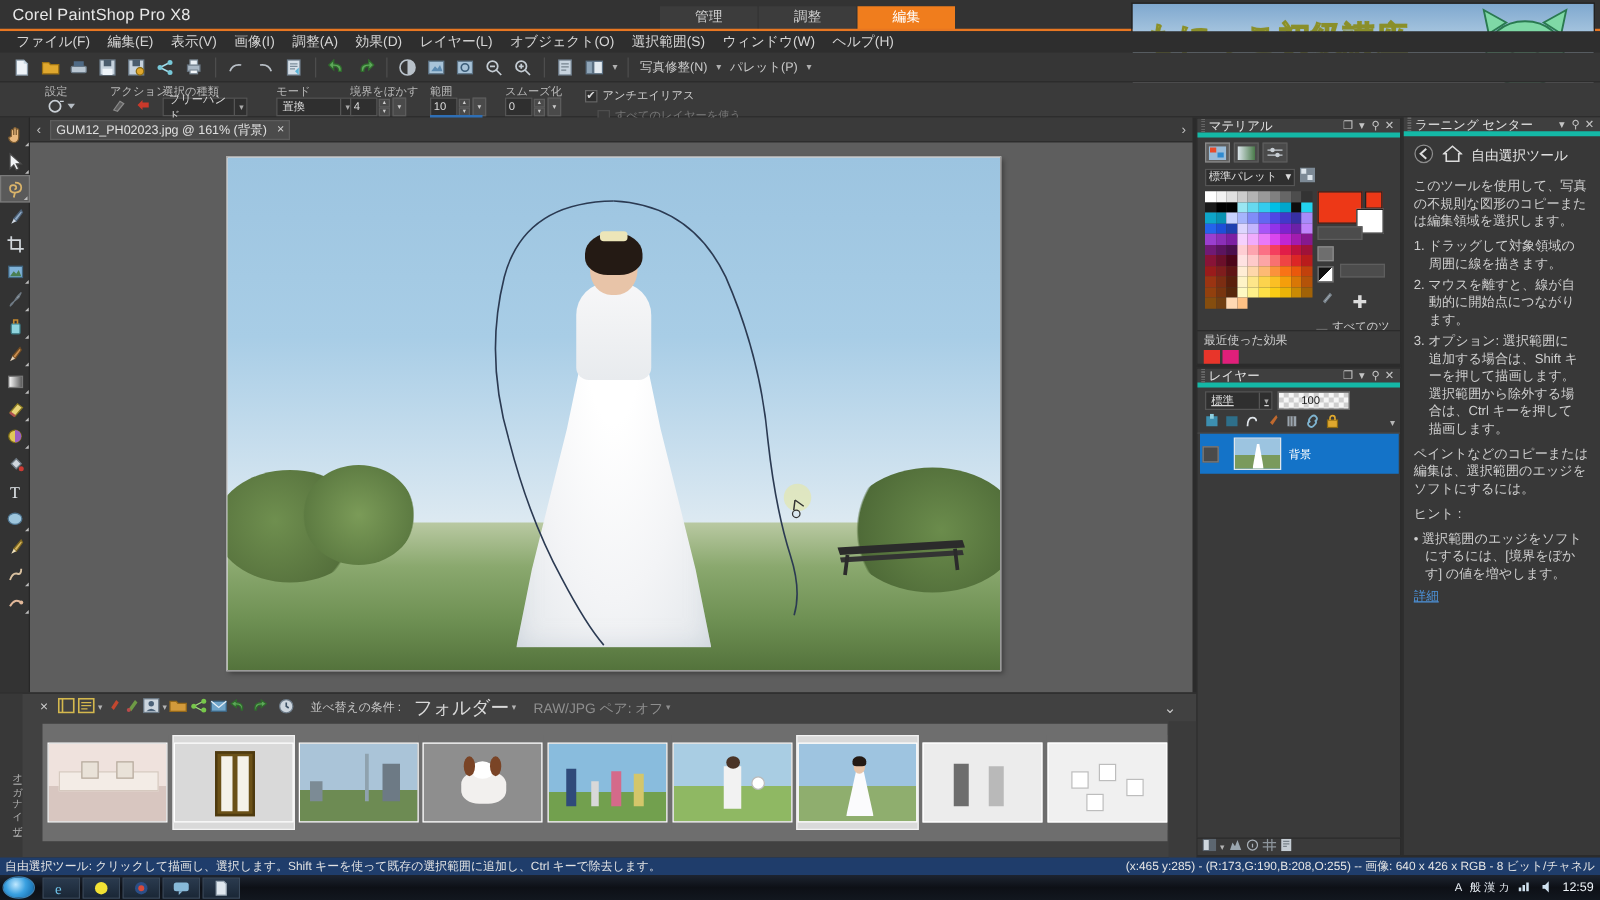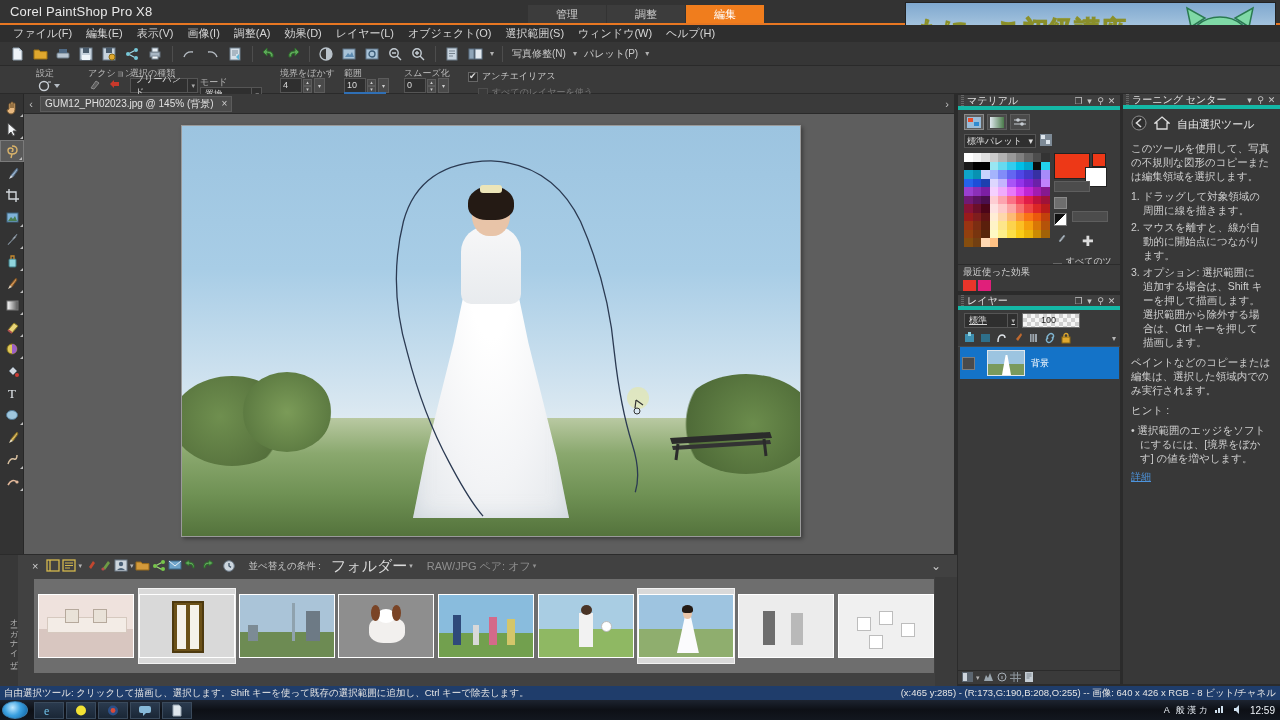--- a/index.html
+++ b/index.html
@@ -483,21 +483,21 @@
     <div class="opt-group" style="left:130px;">
       <span class="opt-label">選択の種類</span>
       <div class="opt-ctrl">
         <div class="combo" style="width:68px;">
           <span class="cv">フリーハンド</span>
           <span class="carr">▾</span>
         </div>
       </div>
     </div>
 
-    <div class="opt-group" style="left:200px;margin-top:9px;">
+    <div class="opt-group" style="left:221px;">
       <span class="opt-label">モード</span>
       <div class="opt-ctrl">
         <div class="combo" style="width:62px;">
           <span class="cv">置換</span>
           <span class="carr">▾</span>
         </div>
       </div>
     </div>
 
     <div class="opt-group" style="left:280px;">
@@ -669,21 +669,21 @@
           <path d="M3 11 Q7 4 12 8" fill="none" stroke="#e2b89a" stroke-width="1.6"></path>
           <circle cx="12" cy="8" r="1.6" fill="#e2b89a"></circle>
         </svg>
       <span class="arr"></span>
       </div>
   </div>
 
   <div class="doctabs">
     <span class="navarr">‹</span>
     <div class="doc-tab">
-      <span>GUM12_PH02023.jpg @ 145% (背景)</span>
+      <span>GUM12_PH02023.jpg @ 161% (背景)</span>
       <span class="x">×</span>
     </div>
     <span class="navarr right">›</span>
   </div>
 
   <div class="canvasarea">
     <div class="photo-wrap">
       <div class="sky"></div>
       <div class="grass"></div>
 
@@ -1023,21 +1023,21 @@
       <span class="lc-title">自由選択ツール</span>
     </div>
 
     <div class="lc-body">
       <p>このツールを使用して、写真の不規則な図形のコピーまたは編集領域を選択します。</p>
       <ul class="lc-ol">
         <li>1. ドラッグして対象領域の周囲に線を描きます。</li>
         <li>2. マウスを離すと、線が自動的に開始点につながります。</li>
         <li>3. オプション: 選択範囲に追加する場合は、Shift キーを押して描画します。選択範囲から除外する場合は、Ctrl キーを押して描画します。</li>
       </ul>
-      <p>ペイントなどのコピーまたは編集は、選択した領域内でのみ実行されます。</p>
+      <p>ペイントなどのコピーまたは編集は、選択範囲のエッジをソフトにするには。</p>
       <p>ヒント :</p>
       <ul class="lc-ul">
         <li>• <span>選択範囲のエッジをソフトにするには、[境界をぼかす] の値を増やします。</span></li>
       </ul>
       <a class="lc-link" href="#">詳細</a>
     </div>
   </div>
 
   <div class="organizer">
     <div class="org-side">オーガナイザー</div>

